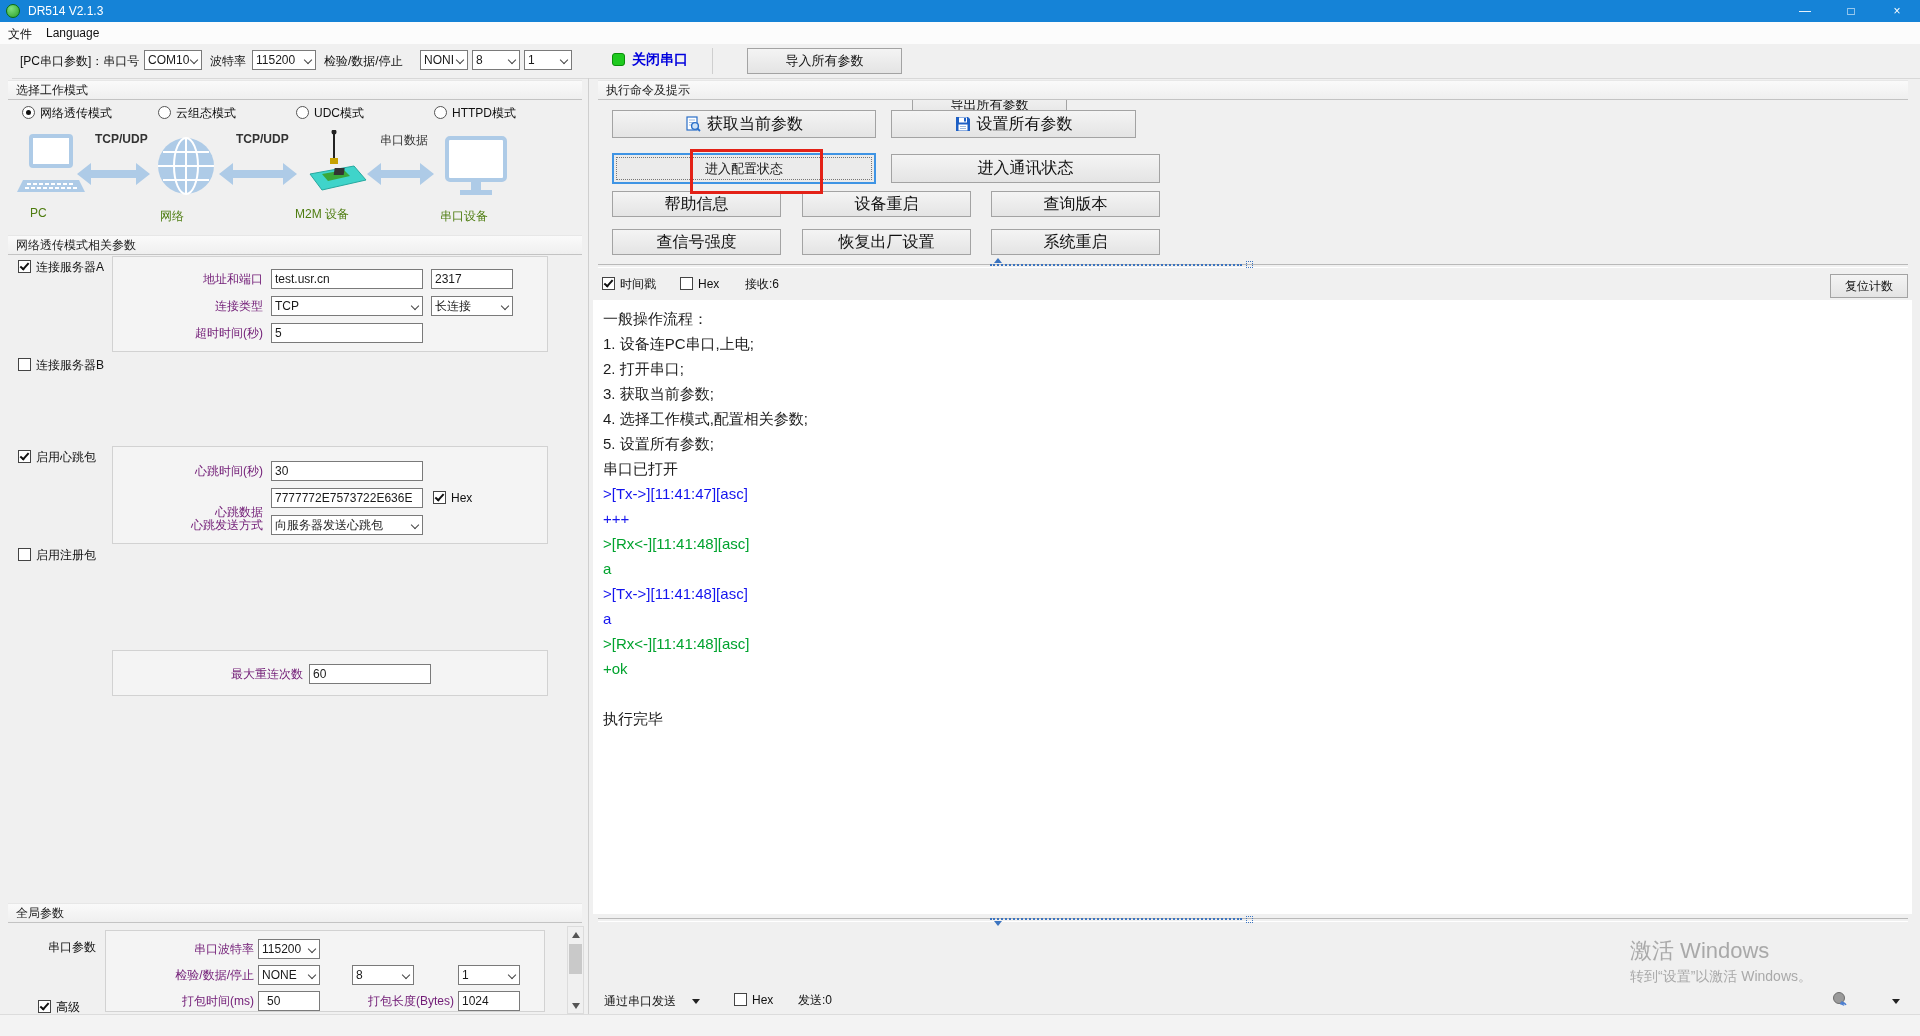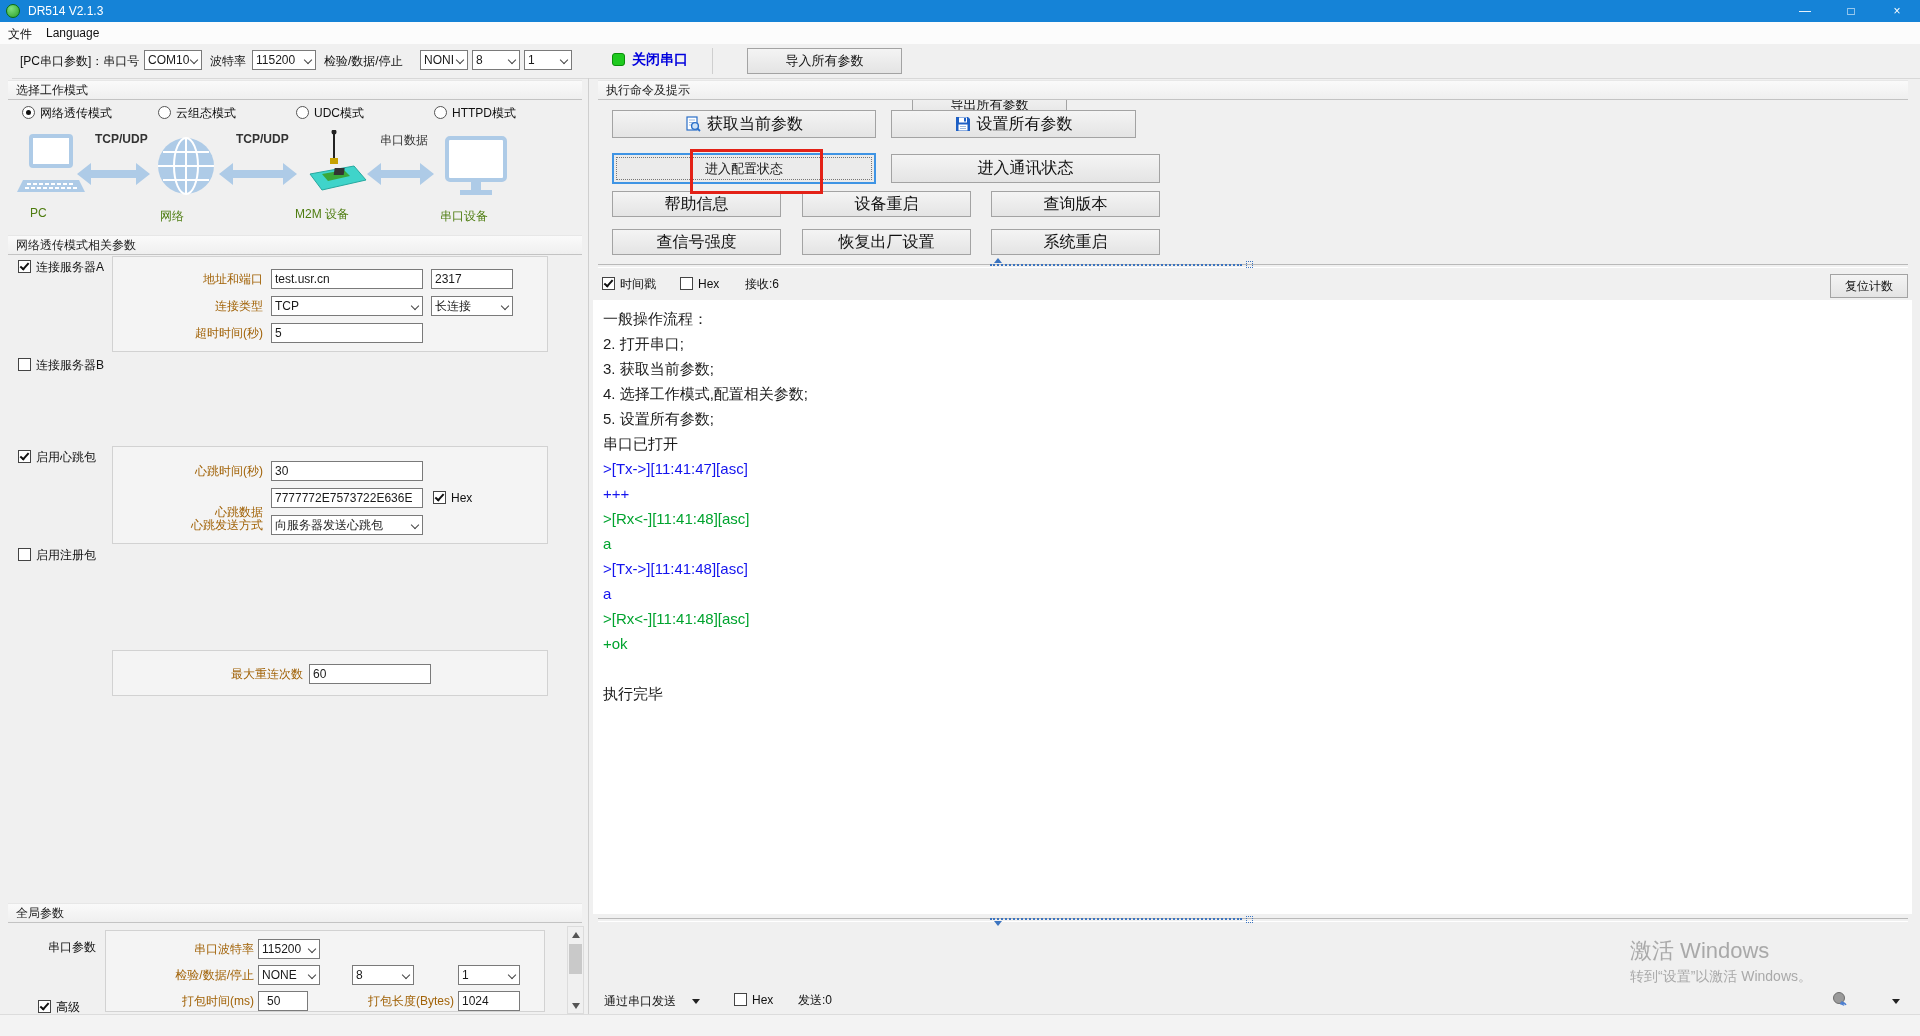--- a/index.html
+++ b/index.html
@@ -34,21 +34,21 @@
        border-top:1px solid #e7e7e7;border-bottom:1px solid #c3c3c3;box-sizing:border-box;
        line-height:18px;padding-left:8px;color:#222;}
   
   .cb{position:absolute;width:13px;height:13px;background:#fff;border:1px solid #444;box-sizing:border-box;}
   .cb.checked::after{content:"";position:absolute;left:1px;top:2px;width:7px;height:3px;
        border-left:2px solid #111;border-bottom:2px solid #111;transform:rotate(-48deg);}
   .radio{position:absolute;width:13px;height:13px;background:#fff;border:1px solid #555;border-radius:50%;box-sizing:border-box;}
   .radio.checked::after{content:"";position:absolute;left:3px;top:3px;width:5px;height:5px;border-radius:50%;background:#111;}
   .lbl{position:absolute;color:#111;line-height:14px;white-space:nowrap;}
   .group{position:absolute;background:#f4f4f4;border:1px solid #d2d2d2;box-sizing:border-box;}
-  .row-label{position:absolute;text-align:right;color:#a16207;line-height:20px;white-space:nowrap;}
+  .row-label{position:absolute;text-align:right;color:#701a75;line-height:20px;white-space:nowrap;}
   
   .cmd-btn{font-size:16px;}
   .focus-btn{border:2px solid #3f94e4;background:#ebebeb;position:absolute;box-sizing:border-box;
              display:flex;align-items:center;justify-content:center;font-size:13px;}
   .focus-btn::before{content:"";position:absolute;left:2px;top:2px;right:2px;bottom:2px;border:1px dotted #777;}
   .red-box{position:absolute;border:3px solid #e32117;background:transparent;z-index:5;}
   
   .groove{position:absolute;height:2px;border-top:1px solid #b9b9b9;border-bottom:1px solid #ffffff;}
   .split-seg{position:absolute;height:0;border-top:2px dotted #3c74c0;}
   .tri-up{position:absolute;width:0;height:0;border-left:4px solid transparent;border-right:4px solid transparent;
@@ -230,21 +230,21 @@
     <div class="combo" style="left:152px;top:34px;width:62px;">
       <span>NONE</span><span class="chev"></span>
     </div>
     <div class="combo" style="left:246px;top:34px;width:62px;">
       <span>8</span><span class="chev"></span>
     </div>
     <div class="combo" style="left:352px;top:34px;width:62px;">
       <span>1</span><span class="chev"></span>
     </div>
     <div class="row-label" style="left:4px;top:60px;width:144px;">打包时间(ms)</div>
-    <div class="input" style="left:152px;top:60px;width:50px;padding-left:8px;">50</div>
+    <div class="input" style="left:152px;top:60px;width:62px;padding-left:8px;">50</div>
     <div class="row-label" style="left:246px;top:60px;width:102px;">打包长度(Bytes)</div>
     <div class="input" style="left:352px;top:60px;width:62px;">1024</div>
   </div>
   <span class="cb checked" style="left:38px;top:1000px;"></span>
   <span class="lbl" style="left:56px;top:1000px;">高级</span>
 
   <div class="sb" style="left:567px;top:926px;height:88px;">
     <div class="sb-arrow" style="top:0;">
         <div class="sb-tri-up"></div>
       </div>
@@ -298,20 +298,21 @@
 
   <span class="cb checked" style="left:602px;top:277px;"></span>
   <span class="lbl" style="left:620px;top:277px;">时间戳</span>
   <span class="cb" style="left:680px;top:277px;"></span>
   <span class="lbl" style="left:698px;top:277px;">Hex</span>
   <span class="lbl" style="left:745px;top:277px;">接收:6</span>
   <div class="btn" style="left:1830px;top:274px;width:78px;height:24px;font-size:12px;">复位计数</div>
 
   <div class="log">
       <div class="log-line c-k">一般操作流程：</div>
+      <div class="log-line c-k">1. 设备连PC串口,上电;</div>
       <div class="log-line c-k">2. 打开串口;</div>
       <div class="log-line c-k">3. 获取当前参数;</div>
       <div class="log-line c-k">4. 选择工作模式,配置相关参数;</div>
       <div class="log-line c-k">5. 设置所有参数;</div>
       <div class="log-line c-k">串口已打开</div>
       <div class="log-line c-b">&gt;[Tx-&gt;][11:41:47][asc]</div>
       <div class="log-line c-b">+++</div>
       <div class="log-line c-g">&gt;[Rx&lt;-][11:41:48][asc]</div>
       <div class="log-line c-g">a</div>
       <div class="log-line c-b">&gt;[Tx-&gt;][11:41:48][asc]</div>

